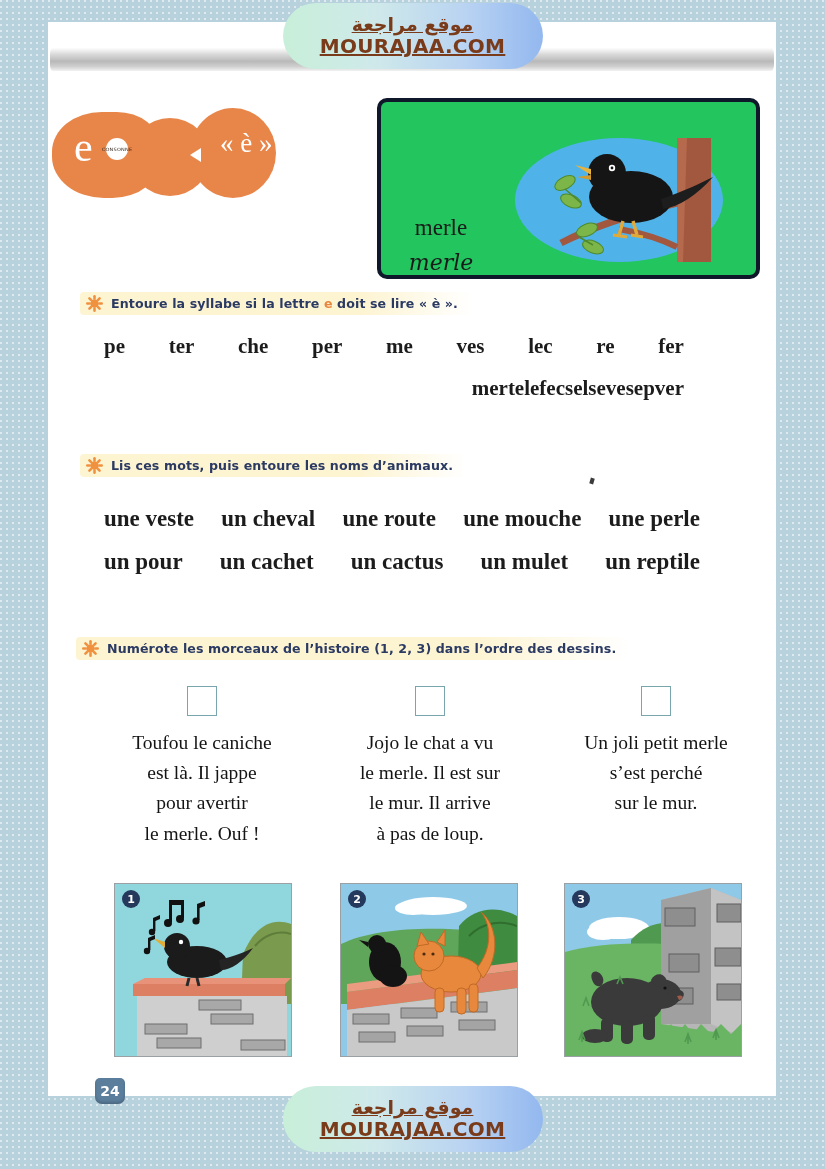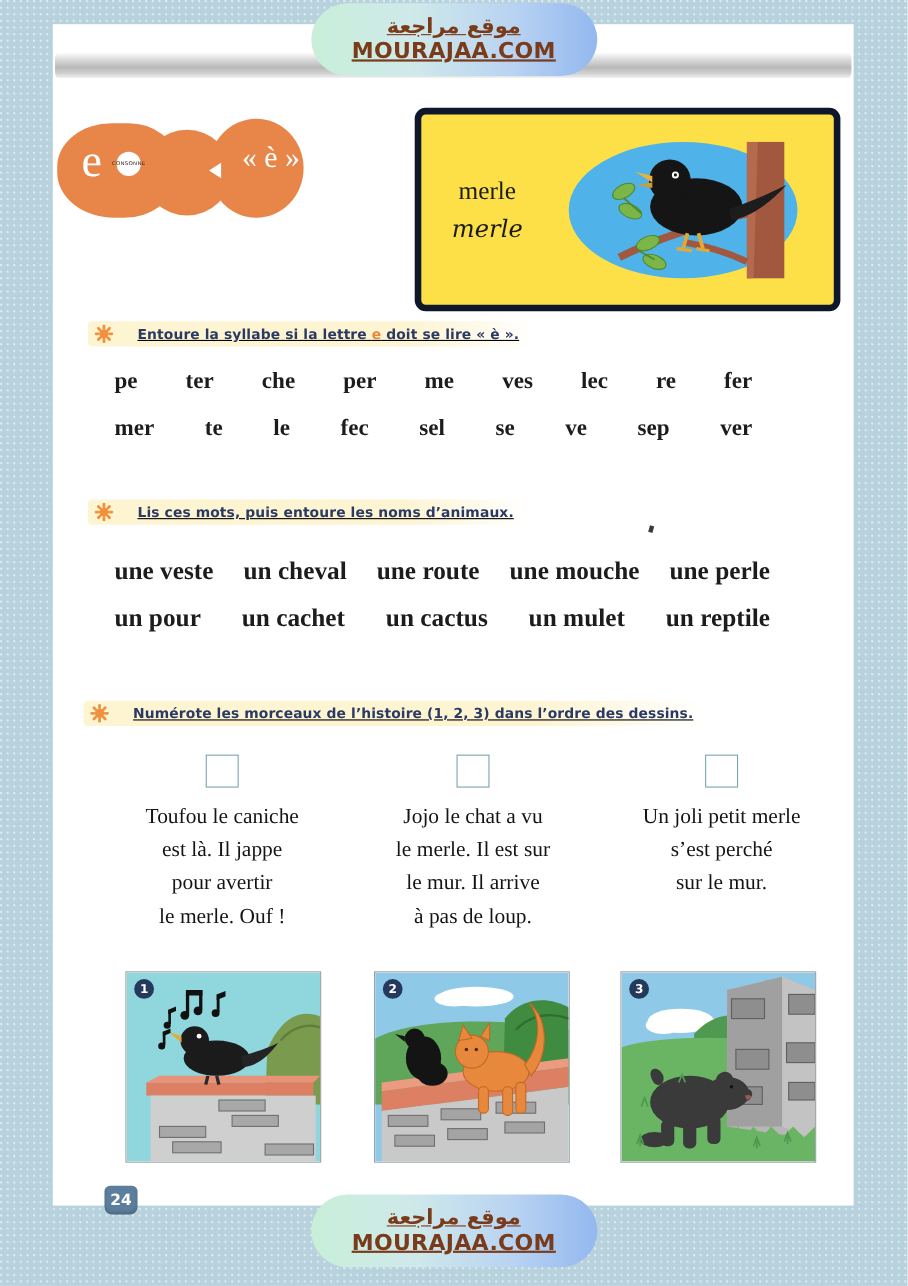--- a/index.html
+++ b/index.html
@@ -66,32 +66,32 @@
     letter-spacing:.2px;transform:scaleY(.9);
   }
   .blob-tri{
     left:138px;top:40px;width:0;height:0;
     border-top:7px solid transparent;border-bottom:7px solid transparent;
     border-right:11px solid #fff;
   }
   .blob-e2{left:168px;top:22px;font-size:27px;line-height:1;white-space:nowrap;}
   .merle-card{
     position:absolute;left:325px;top:0;width:375px;height:173px;
-    border:6px solid #0f172a;border-radius:10px;background:#fde047;
-    display:flex;align-items:center;
+    border:4px solid #0f172a;border-radius:10px;background:#22c55e;
+    display:flex;align-items:flex-end;
   }
   .merle-labels{width:120px;text-align:center;}
   .merle-print{font-size:23px;color:#1a1a1a;font-family:"Liberation Serif",serif;}
   .merle-cursive{font-size:22px;color:#1a1a1a;font-family:"DejaVu Serif",serif;font-style:italic;margin-top:9px;}
   .merle-pic{flex:1;height:150px;position:relative;}
   
   .instr{
-    position:absolute;display:flex;align-items:center;gap:22px;
+    position:absolute;display:flex;align-items:center;gap:8px;
     background:linear-gradient(90deg,#fdf4d2 0%,#fdf4d2 72%,rgba(253,244,210,0) 100%);
-    border-radius:4px;padding:3px 14px 3px 6px;text-decoration:underline;
+    border-radius:4px;padding:3px 14px 3px 6px;
   }
   .star{width:17px;height:17px;flex:none;position:relative;}
   .instr-txt{
     font-family:"DejaVu Sans",sans-serif;font-weight:700;font-size:12.6px;
     color:#2b3a63;letter-spacing:.1px;white-space:nowrap;
   }
   .instr-txt .hl{color:#e8863f;}
   .row{
     position:absolute;display:flex;font-family:"Liberation Serif",serif;
     color:#1c1c1c;
@@ -223,21 +223,21 @@
   <span>ter</span>
   <span>che</span>
   <span>per</span>
   <span>me</span>
   <span>ves</span>
   <span>lec</span>
   <span>re</span>
   <span>fer</span>
 </div>
 
-<div class="row syl-row" style="left:104px;top:376px;width:580px;justify-content:space-between;gap:32px;">
+<div class="row syl-row" style="left:104px;top:376px;width:580px;justify-content:flex-end;">
   <span>mer</span>
   <span>te</span>
   <span>le</span>
   <span>fec</span>
   <span>sel</span>
   <span>se</span>
   <span>ve</span>
   <span>sep</span>
   <span>ver</span>
 </div>

